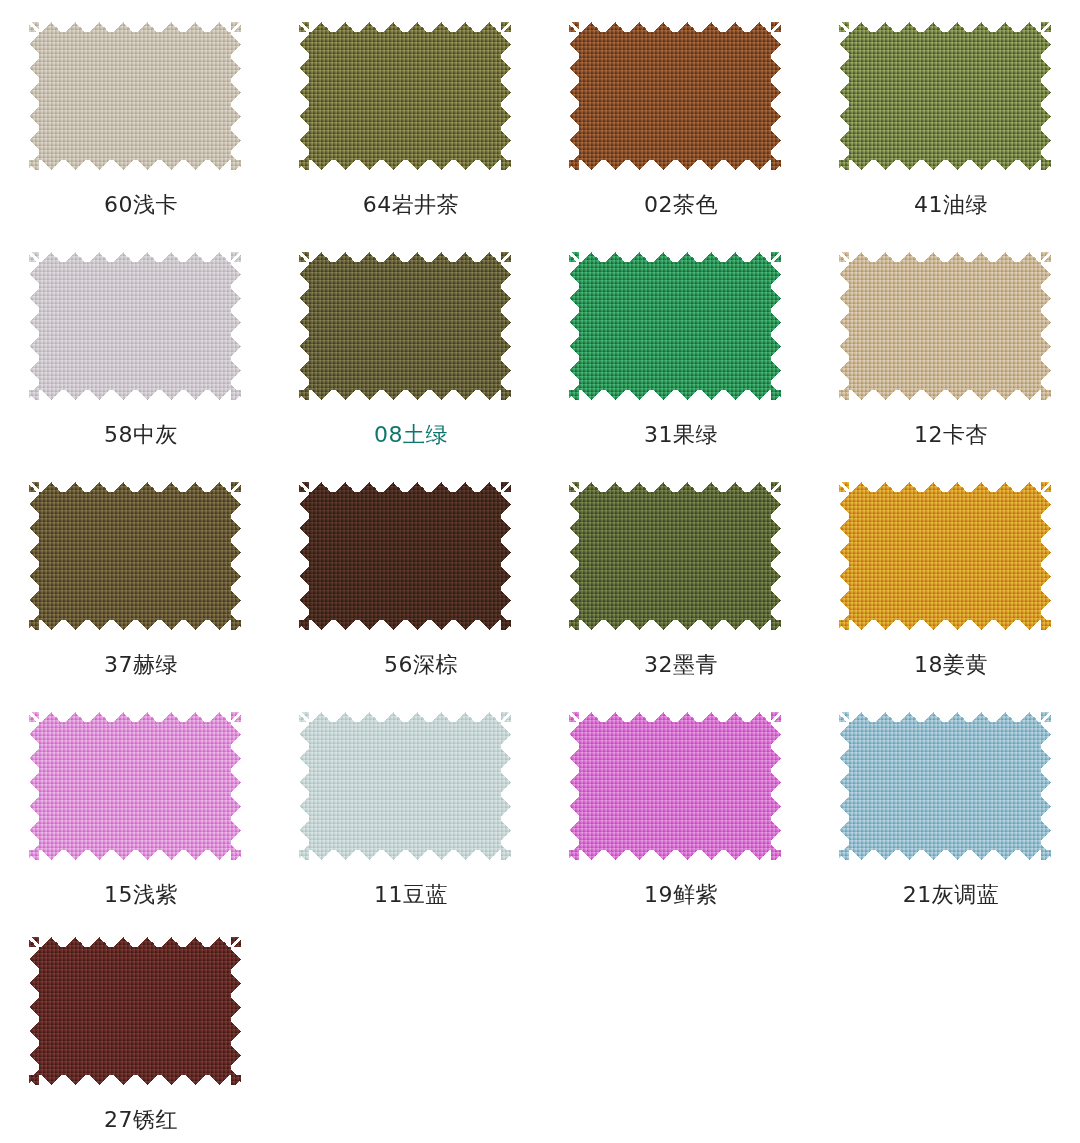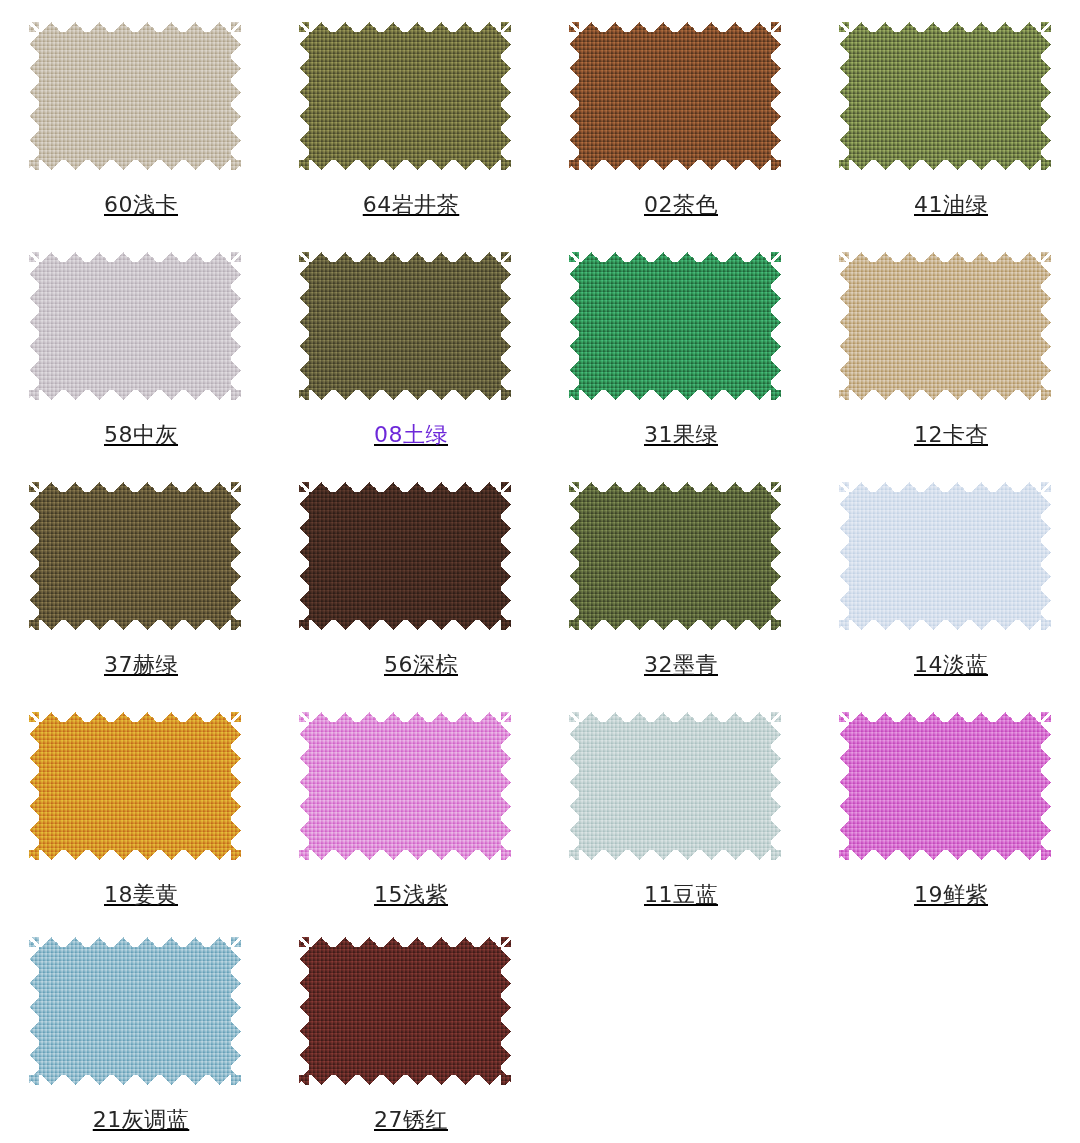--- a/index.html
+++ b/index.html
@@ -15,21 +15,20 @@
     overflow: hidden;
   }
 
   #swatch-grid {
     width: 1080px;
     height: 1143px;
     display: grid;
     grid-template-columns: repeat(4, 270px);
     grid-template-rows: 230px 230px 230px 225px 228px;
     box-sizing: border-box;
-    text-decoration: underline;
   }
 
   .swatch-cell {
     position: relative;
     display: flex;
     flex-direction: column;
     align-items: center;
     justify-content: flex-start;
   }
 
@@ -144,21 +143,21 @@
     <div class="swatch-cell">
       <div class="fabric-wrap">
         <div class="fabric" style="background: rgb(203, 197, 203);"></div>
       </div>
       <div class="caption" style="color: rgb(38, 38, 38);">58中灰</div>
     </div>
     <div class="swatch-cell">
       <div class="fabric-wrap">
         <div class="fabric" style="background: rgb(93, 89, 56);"></div>
       </div>
-      <div class="caption" style="color: #6d28d9;">08土绿</div>
+      <div class="caption" style="color: #0f766e;">08土绿</div>
     </div>
     <div class="swatch-cell">
       <div class="fabric-wrap">
         <div class="fabric" style="background: rgb(47, 139, 83);"></div>
       </div>
       <div class="caption" style="color: rgb(38, 38, 38);">31果绿</div>
     </div>
     <div class="swatch-cell">
       <div class="fabric-wrap">
         <div class="fabric" style="background: rgb(200, 178, 141);"></div>
@@ -178,26 +177,20 @@
       <div class="caption" style="color: rgb(38, 38, 38); margin-left: 20px;">56深棕</div>
     </div>
     <div class="swatch-cell">
       <div class="fabric-wrap">
         <div class="fabric" style="background: rgb(87, 97, 56);"></div>
       </div>
       <div class="caption" style="color: rgb(38, 38, 38);">32墨青</div>
     </div>
     <div class="swatch-cell">
       <div class="fabric-wrap">
-        <div class="fabric" style="background: rgb(213, 223, 237);"></div>
-      </div>
-      <div class="caption" style="color: rgb(38, 38, 38);">14淡蓝</div>
-    </div>
-    <div class="swatch-cell">
-      <div class="fabric-wrap">
         <div class="fabric" style="background: rgb(213, 145, 40);"></div>
       </div>
       <div class="caption" style="color: rgb(38, 38, 38);">18姜黄</div>
     </div>
     <div class="swatch-cell">
       <div class="fabric-wrap">
         <div class="fabric" style="background: rgb(222, 139, 216);"></div>
       </div>
       <div class="caption" style="color: rgb(38, 38, 38);">15浅紫</div>
     </div>

